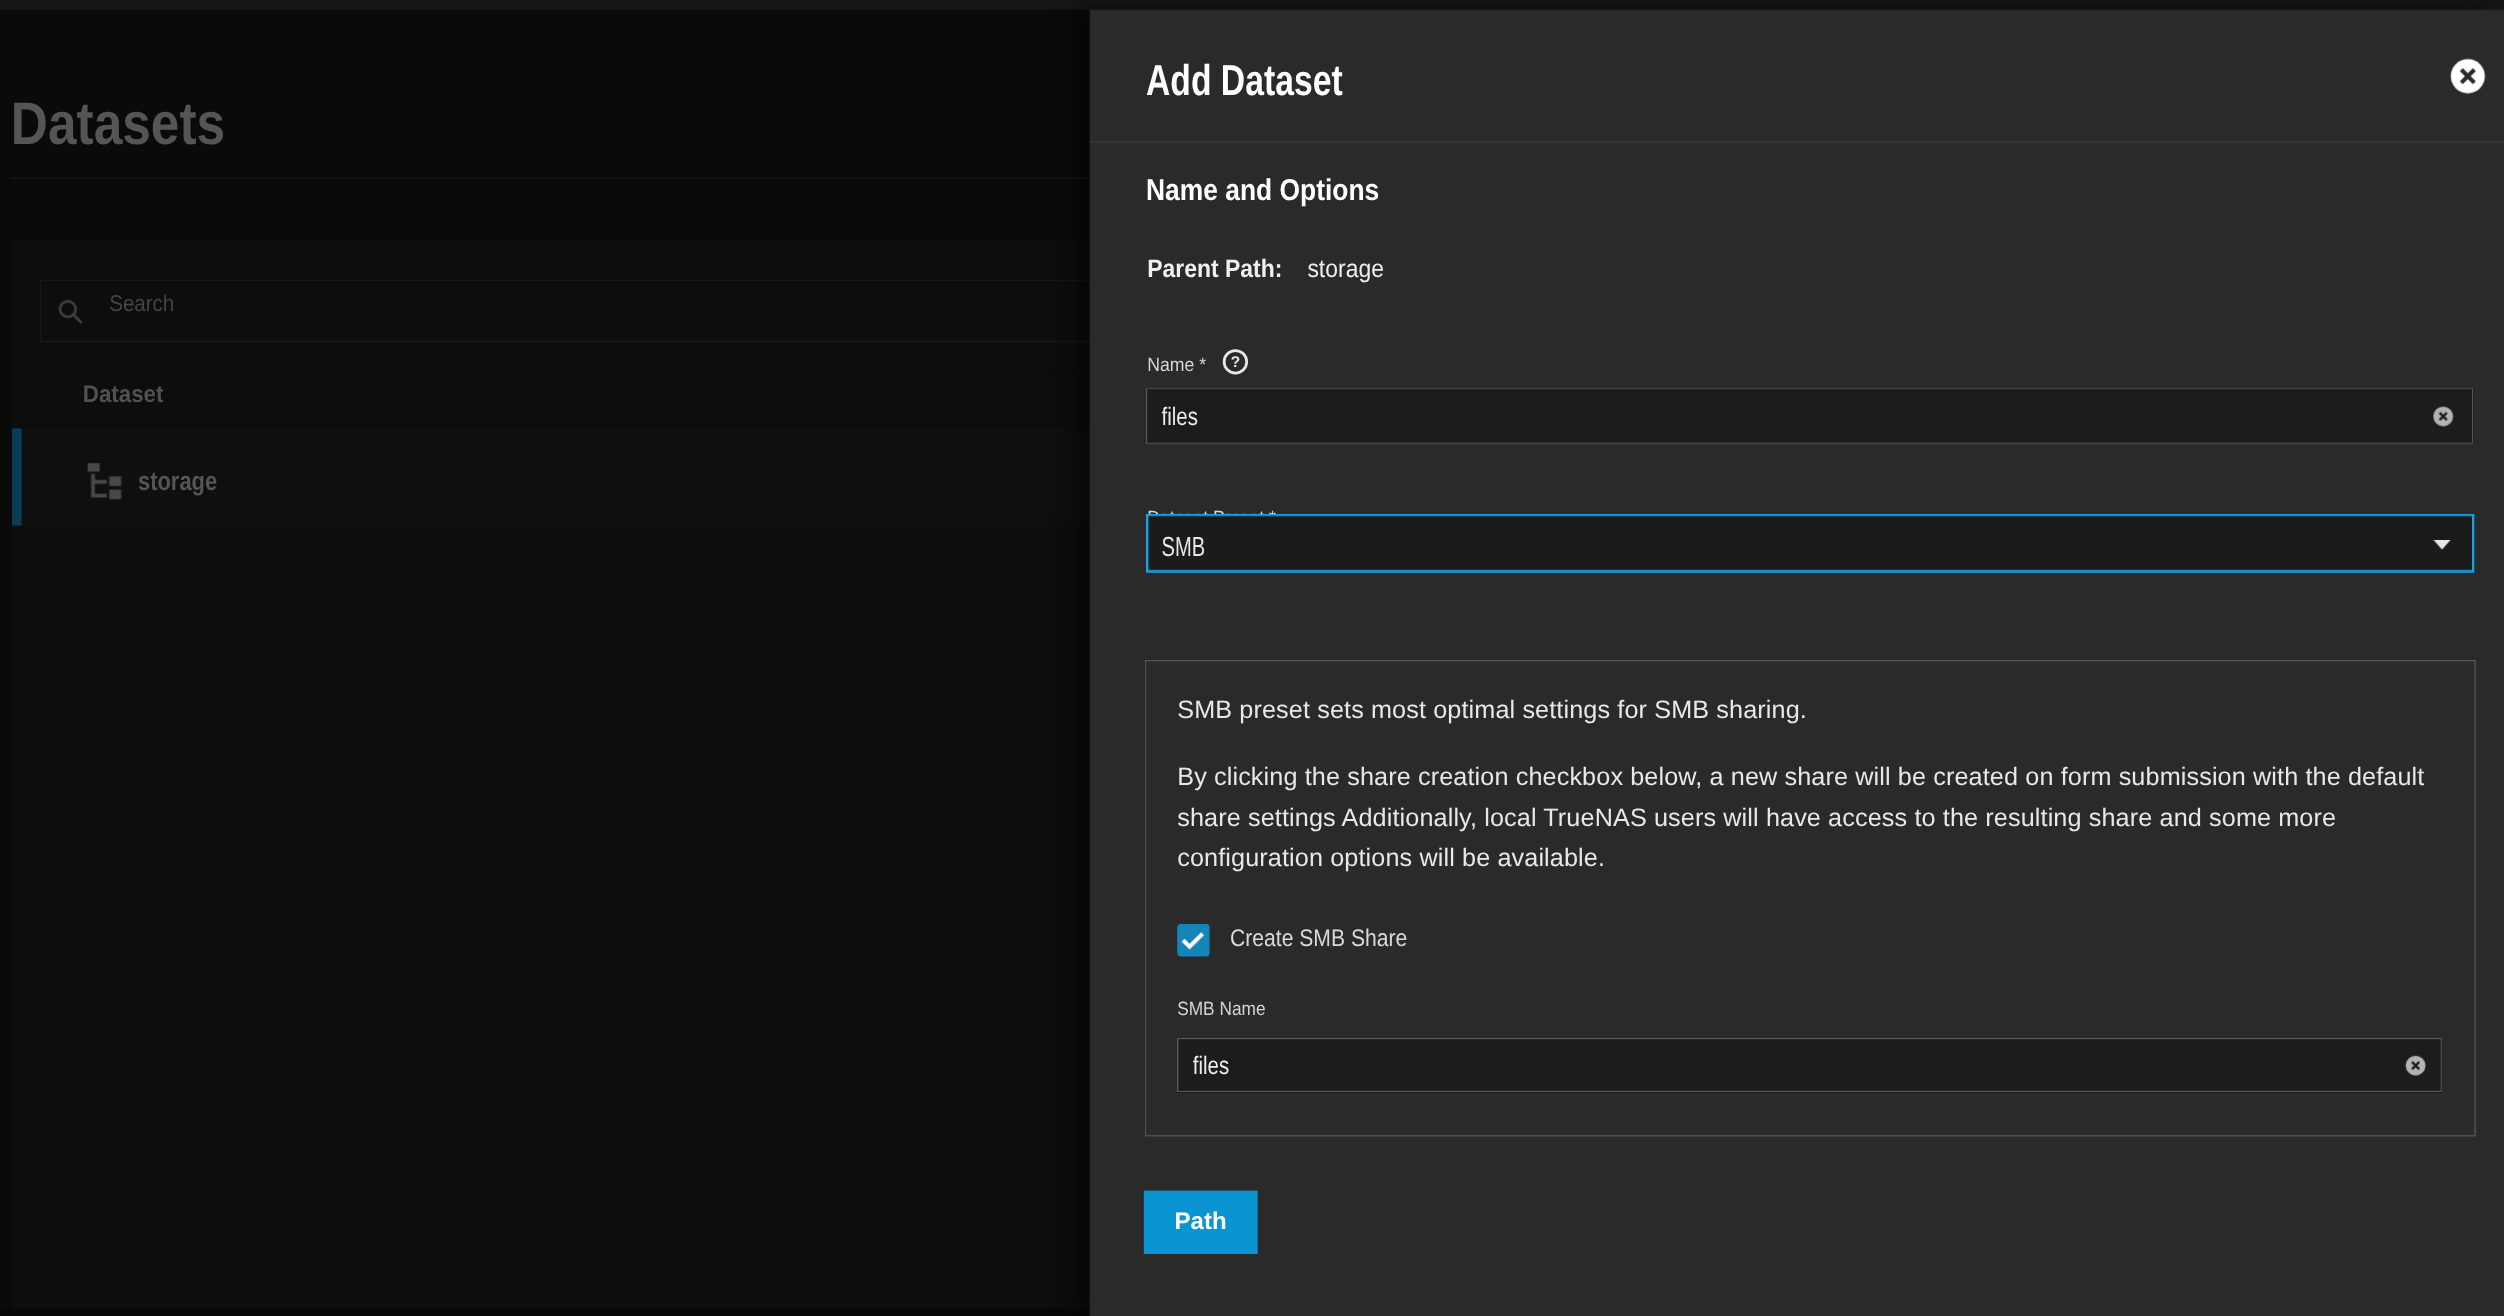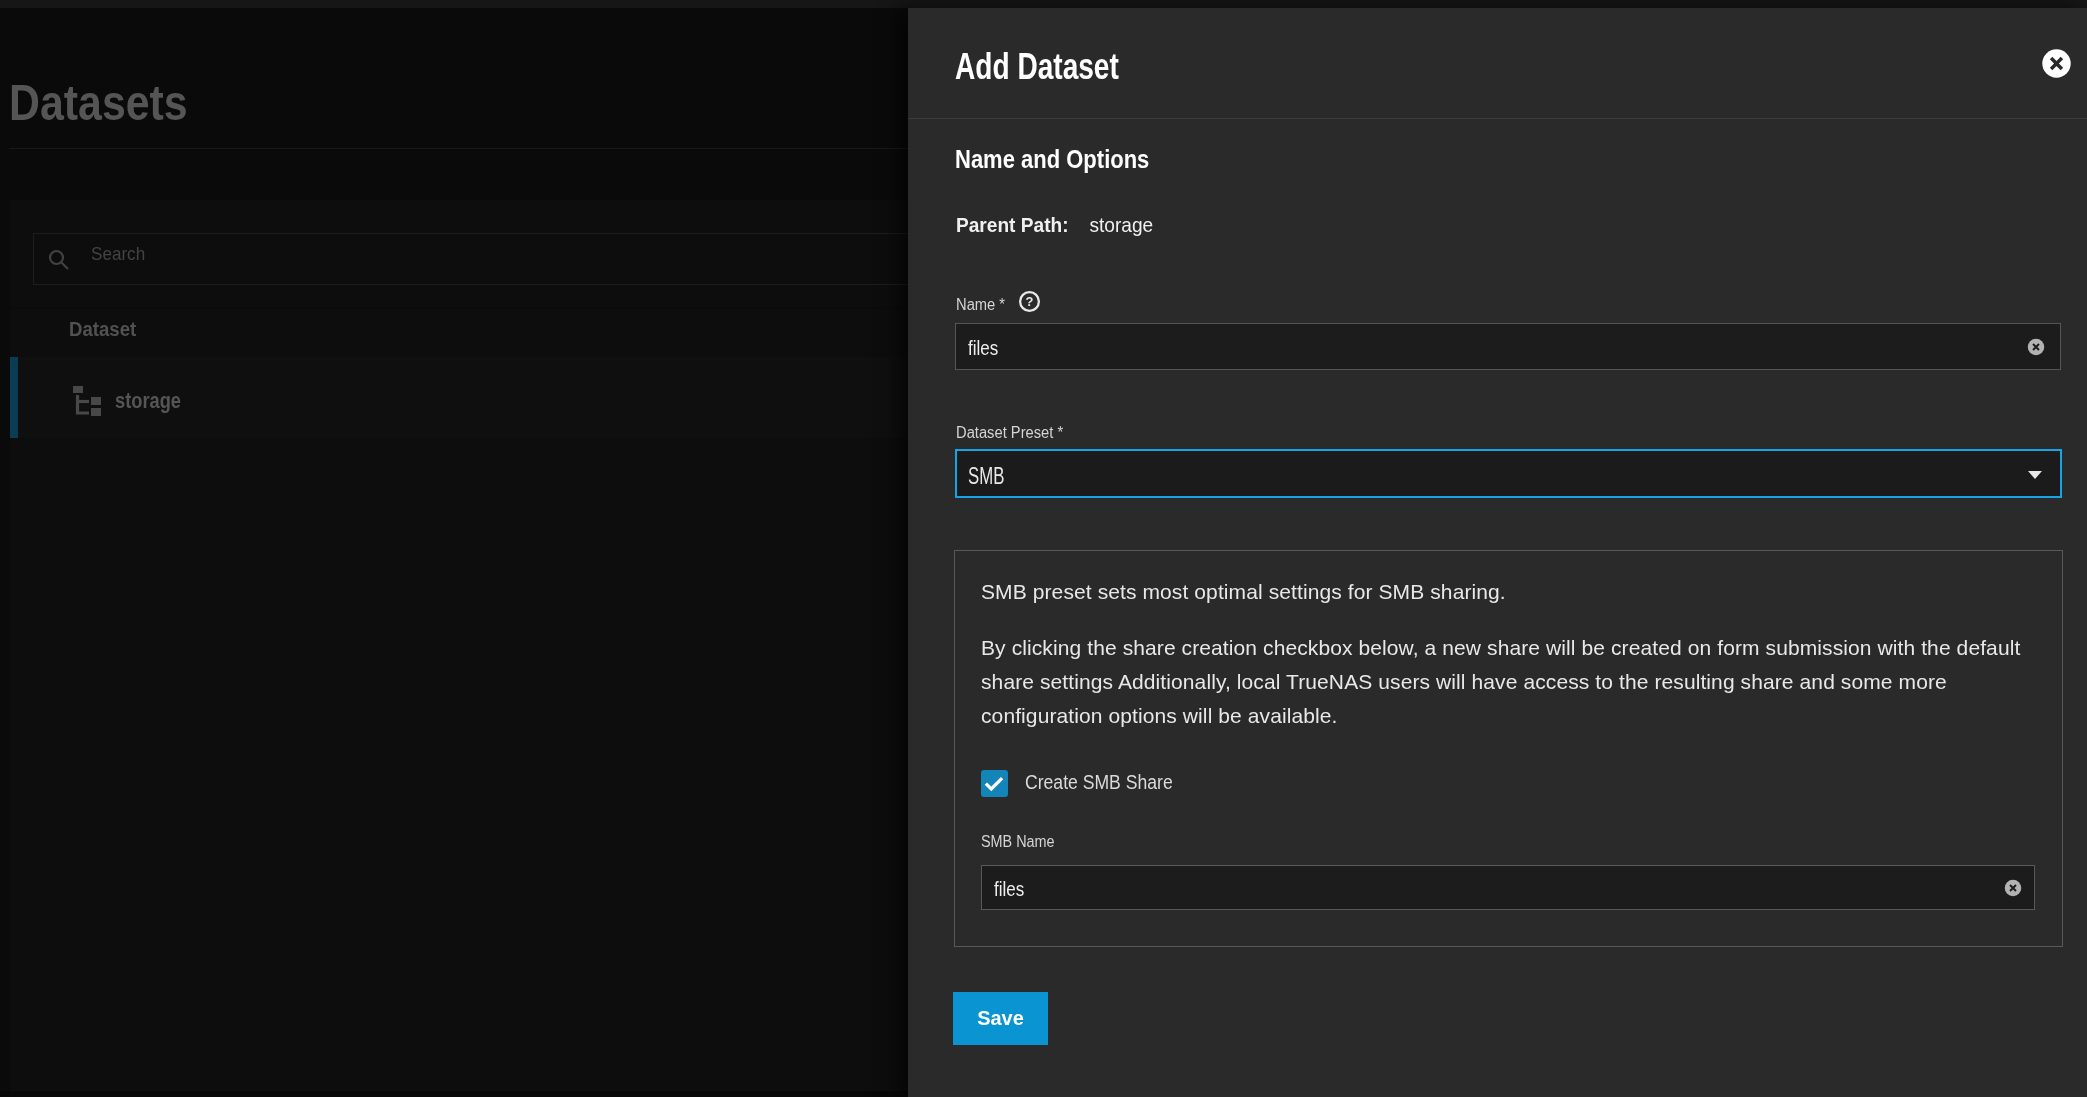--- a/index.html
+++ b/index.html
@@ -65,21 +65,21 @@
 
     <div class="abs" style="left:47px;top:315px;width:1106px;height:47px;background:#1c1c1c;border:1px solid #555555;">
       <div class="abs" style="left:12px;top:12px;font-size:21px;color:#eeeeee;transform:scaleX(0.81) translateZ(0);transform-origin:0 0;">files</div>
       <svg class="abs" style="left:1071px;top:14px;" width="18" height="18" viewBox="0 0 24 24">
         <circle cx="12" cy="12" r="11" fill="#b3b3b3"></circle>
         <path d="M8 8 L16 16 M16 8 L8 16" stroke="#1c1c1c" stroke-width="2.6"></path>
       </svg>
     </div>
 
     <div class="abs" style="left:48px;top:416px;font-size:16px;color:#d4d4d4;transform:scaleX(0.92) translateZ(0);transform-origin:0 0;">Dataset Preset *</div>
-    <div class="abs" style="left:47px;top:441px;width:1107px;height:49px;background:#1b1b1b;border:2px solid #17a3e6;">
+    <div class="abs" style="left:47px;top:420px;width:1107px;height:49px;background:#1b1b1b;border:2px solid #17a3e6;">
       <div class="abs" style="left:11px;top:12px;font-size:23px;color:#e8e8e8;transform:scaleX(0.73) translateZ(0);transform-origin:0 0;">SMB</div>
       <div class="abs" style="left:1071px;top:20px;width:0;height:0;border-left:7.6px solid transparent;border-right:7.6px solid transparent;border-top:8.6px solid #e8e8e8;"></div>
     </div>
 
     <div class="abs" style="left:46px;top:542px;width:1109px;height:397px;border:1px solid #585858;">
       <div class="abs" style="left:26px;top:24px;width:1075px;font-size:21px;color:#e8e8e8;line-height:34px;letter-spacing:0.1px;">SMB preset sets most optimal settings for SMB sharing.</div>
       <div class="abs" style="left:26px;top:80px;width:1075px;font-size:21px;color:#e8e8e8;line-height:34px;letter-spacing:0.1px;">By clicking the share creation checkbox below, a new share will be created on form submission with the default share settings Additionally, local TrueNAS users will have access to the resulting share and some more configuration options will be available.</div>
 
       <div class="abs" style="left:26px;top:219px;width:27px;height:27px;background:#1385b8;border-radius:3px;">
         <svg width="26" height="26" viewBox="0 0 24 24">
@@ -91,14 +91,14 @@
       <div class="abs" style="left:26px;top:282px;font-size:16px;color:#d4d4d4;transform:scaleX(0.9) translateZ(0);transform-origin:0 0;">SMB Name</div>
       <div class="abs" style="left:26px;top:314px;width:1054px;height:45px;background:#1c1c1c;border:1px solid #585858;">
         <div class="abs" style="left:12px;top:11px;font-size:21px;color:#eeeeee;transform:scaleX(0.81) translateZ(0);transform-origin:0 0;">files</div>
         <svg class="abs" style="left:1022px;top:13px;" width="18" height="18" viewBox="0 0 24 24">
           <circle cx="12" cy="12" r="11" fill="#b3b3b3"></circle>
           <path d="M8 8 L16 16 M16 8 L8 16" stroke="#1c1c1c" stroke-width="2.6"></path>
         </svg>
       </div>
     </div>
 
-    <div class="abs" style="left:45px;top:984px;width:95px;height:53px;background:rgba(10,150,212,0.99);color:#ffffff;font-size:20px;font-weight:bold;text-align:center;line-height:53px;">Save</div>
+    <div class="abs" style="left:45px;top:984px;width:95px;height:53px;background:rgba(10,150,212,0.99);color:#ffffff;font-size:20px;font-weight:bold;text-align:center;line-height:53px;">Path</div>
   </div>
 
 </body></html>

